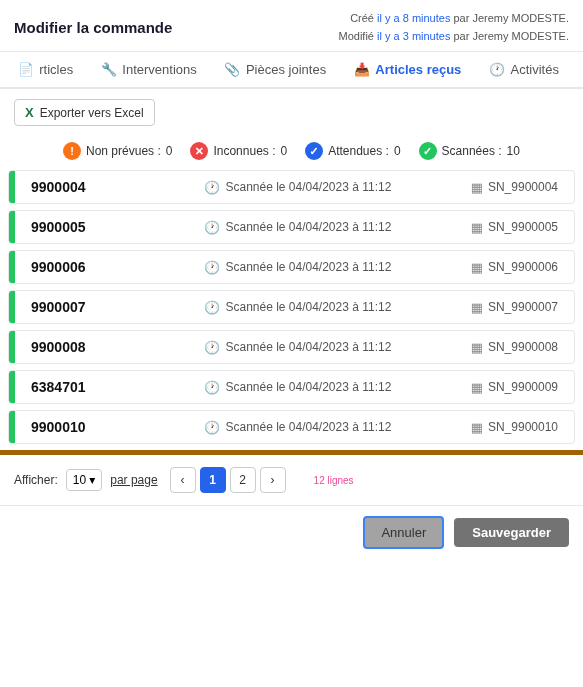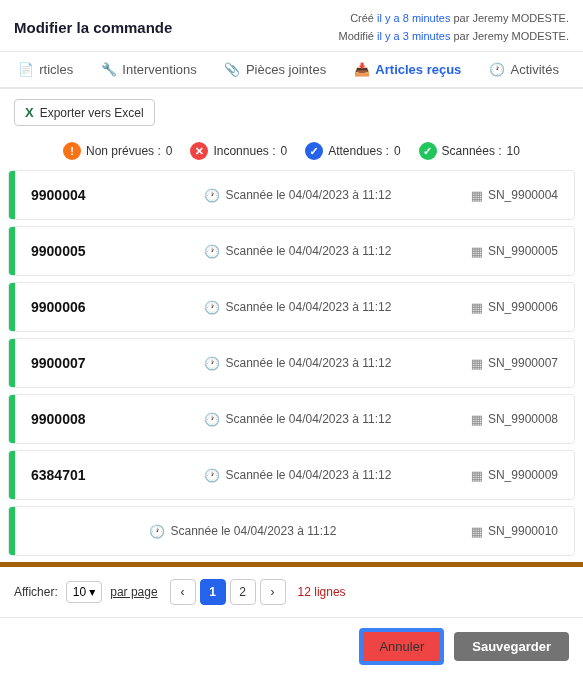--- a/index.html
+++ b/index.html
@@ -26,41 +26,41 @@
     .stats-bar { display: flex; justify-content: center; align-items: center; gap: 18px; padding: 6px 14px 10px; flex-wrap: wrap; }
     .stat-item { display: flex; align-items: center; gap: 5px; font-size: 12px; color: #333; }
     .badge { display: inline-flex; align-items: center; justify-content: center; width: 18px; height: 18px; border-radius: 50%; font-size: 11px; font-weight: bold; }
     .badge-orange { background: #f97316; color: #fff; }
     .badge-red { background: #ef4444; color: #fff; }
     .badge-blue { background: #2563eb; color: #fff; }
     .badge-green { background: #22c55e; color: #fff; }
 
     
     .articles-list { padding: 0 8px; }
-    .article-row { display: flex; align-items: center; border: 1px solid #e5e7eb; border-radius: 4px; margin-bottom: 6px; overflow: hidden; height: 50px; }
+    .article-row { display: flex; align-items: center; border: 1px solid #e5e7eb; border-radius: 4px; margin-bottom: 6px; overflow: hidden; height: 34px; }
     .row-indicator { width: 6px; min-width: 6px; height: 100%; background: #22c55e; }
     .row-id { font-weight: bold; font-size: 14px; color: #111; padding: 0 16px; min-width: 110px; }
     .row-scan { display: flex; align-items: center; gap: 5px; flex: 1; color: #555; font-size: 12px; justify-content: center; }
     .row-scan-icon { color: #888; font-size: 13px; }
     .row-sn { display: flex; align-items: center; gap: 5px; padding-right: 16px; color: #555; font-size: 12px; }
     .row-sn-icon { color: #888; font-size: 13px; }
 
     
     .pagination { display: flex; align-items: center; gap: 8px; padding: 12px 14px; border-top: 5px solid #a16207; }
     .pag-label { font-size: 12px; color: #333; }
     .pag-select { display: flex; align-items: center; gap: 3px; border: 1px solid #ccc; border-radius: 4px; padding: 3px 6px; font-size: 12px; cursor: pointer; }
     .pag-sep { font-size: 12px; color: #333; text-decoration: underline; }
     .pag-nav { display: flex; align-items: center; gap: 4px; margin-left: 4px; }
     .pag-btn { border: 1px solid #ccc; background: #fff; border-radius: 4px; width: 26px; height: 26px; display: flex; align-items: center; justify-content: center; font-size: 12px; cursor: pointer; color: #333; }
     .pag-btn.active { background: #2563eb; color: #fff; border-color: #2563eb; font-weight: bold; }
-    .pag-total { font-size: 12px; color: #b91c1c; margin-left: 4px; }
+    .pag-total { font-size: 10px; color: #ec4899; margin-left: 20px; }
 
     
     .footer { display: flex; justify-content: flex-end; align-items: center; gap: 10px; padding: 10px 14px; border-top: 1px solid #e5e7eb; }
-    .btn-cancel { background: #ef4444; border: 4px solid #3b82f6; border-radius: 4px; padding: 7px 16px; font-size: 13px; cursor: pointer; color: #333; }
+    .btn-cancel { background: #a3a3a3; border: 2px solid #3b82f6; border-radius: 4px; padding: 7px 16px; font-size: 13px; cursor: pointer; color: #333; }
     .btn-save { background: #737373; border: none; border-radius: 4px; padding: 7px 18px; font-size: 13px; cursor: pointer; color: #fff; font-weight: bold; }
   </style>
 </head>
 <body>
 
 <div class="header">
   <div class="header-title">Modifier la commande</div>
   <div class="header-meta">
     <div>Créé <a href="#">il y a 8 minutes</a> par Jeremy MODESTE.</div>
     <div>Modifié <a href="#">il y a 3 minutes</a> par Jeremy MODESTE.</div>
@@ -188,20 +188,21 @@
         <span class="row-scan-icon">🕐</span>
         <span>Scannée le 04/04/2023 à 11:12</span>
       </div>
       <div class="row-sn">
         <span class="row-sn-icon">▦</span>
         <span>SN_9900009</span>
       </div>
     </div>
     <div class="article-row">
       <div class="row-indicator"></div>
+      <div class="row-id">9900010</div>
       <div class="row-scan">
         <span class="row-scan-icon">🕐</span>
         <span>Scannée le 04/04/2023 à 11:12</span>
       </div>
       <div class="row-sn">
         <span class="row-sn-icon">▦</span>
         <span>SN_9900010</span>
       </div>
     </div>
   </div>

